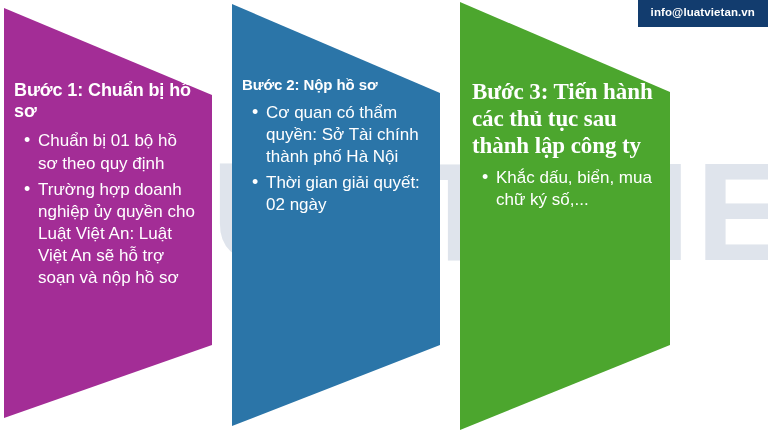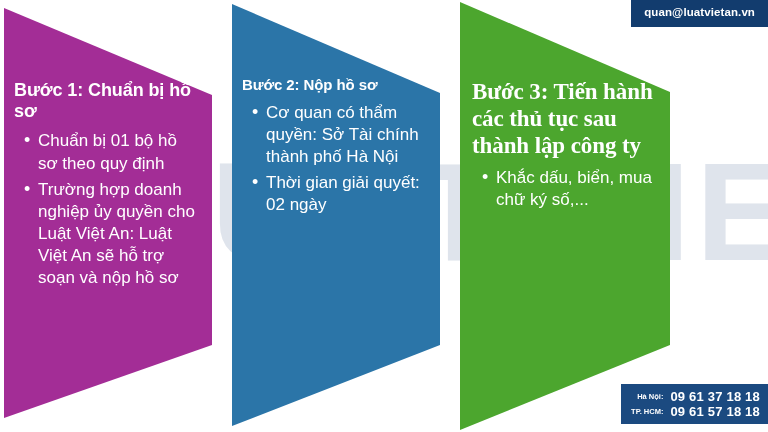--- a/index.html
+++ b/index.html
@@ -182,31 +182,17 @@
     </svg>
     <div class="panel-body">
       <p class="panel-title">Bước 3: Tiến hành các thủ tục sau thành lập công ty</p>
       <ul class="bullets">
         <li>Khắc dấu, biển, mua chữ ký số,...</li>
       </ul>
     </div>
   </div>
 
   <div id="email-badge" style="background: rgb(18, 60, 110);">
-    <span>quan@luatvietan.vn</span>
+    <span>info@luatvietan.vn</span>
   </div>
 
-  <div id="phone-badge" style="background: rgb(27, 74, 128);">
-    <table>
-      <tbody>
-          <tr>
-        <td class="phone-label">Hà Nội:</td>
-        <td class="phone-number">09 61 37 18 18</td>
-      </tr>
-      <tr>
-        <td class="phone-label">TP. HCM:</td>
-        <td class="phone-number">09 61 57 18 18</td>
-      </tr>
-    </tbody>
-      </table>
-  </div>
 
 </div>
 
 </body></html>

